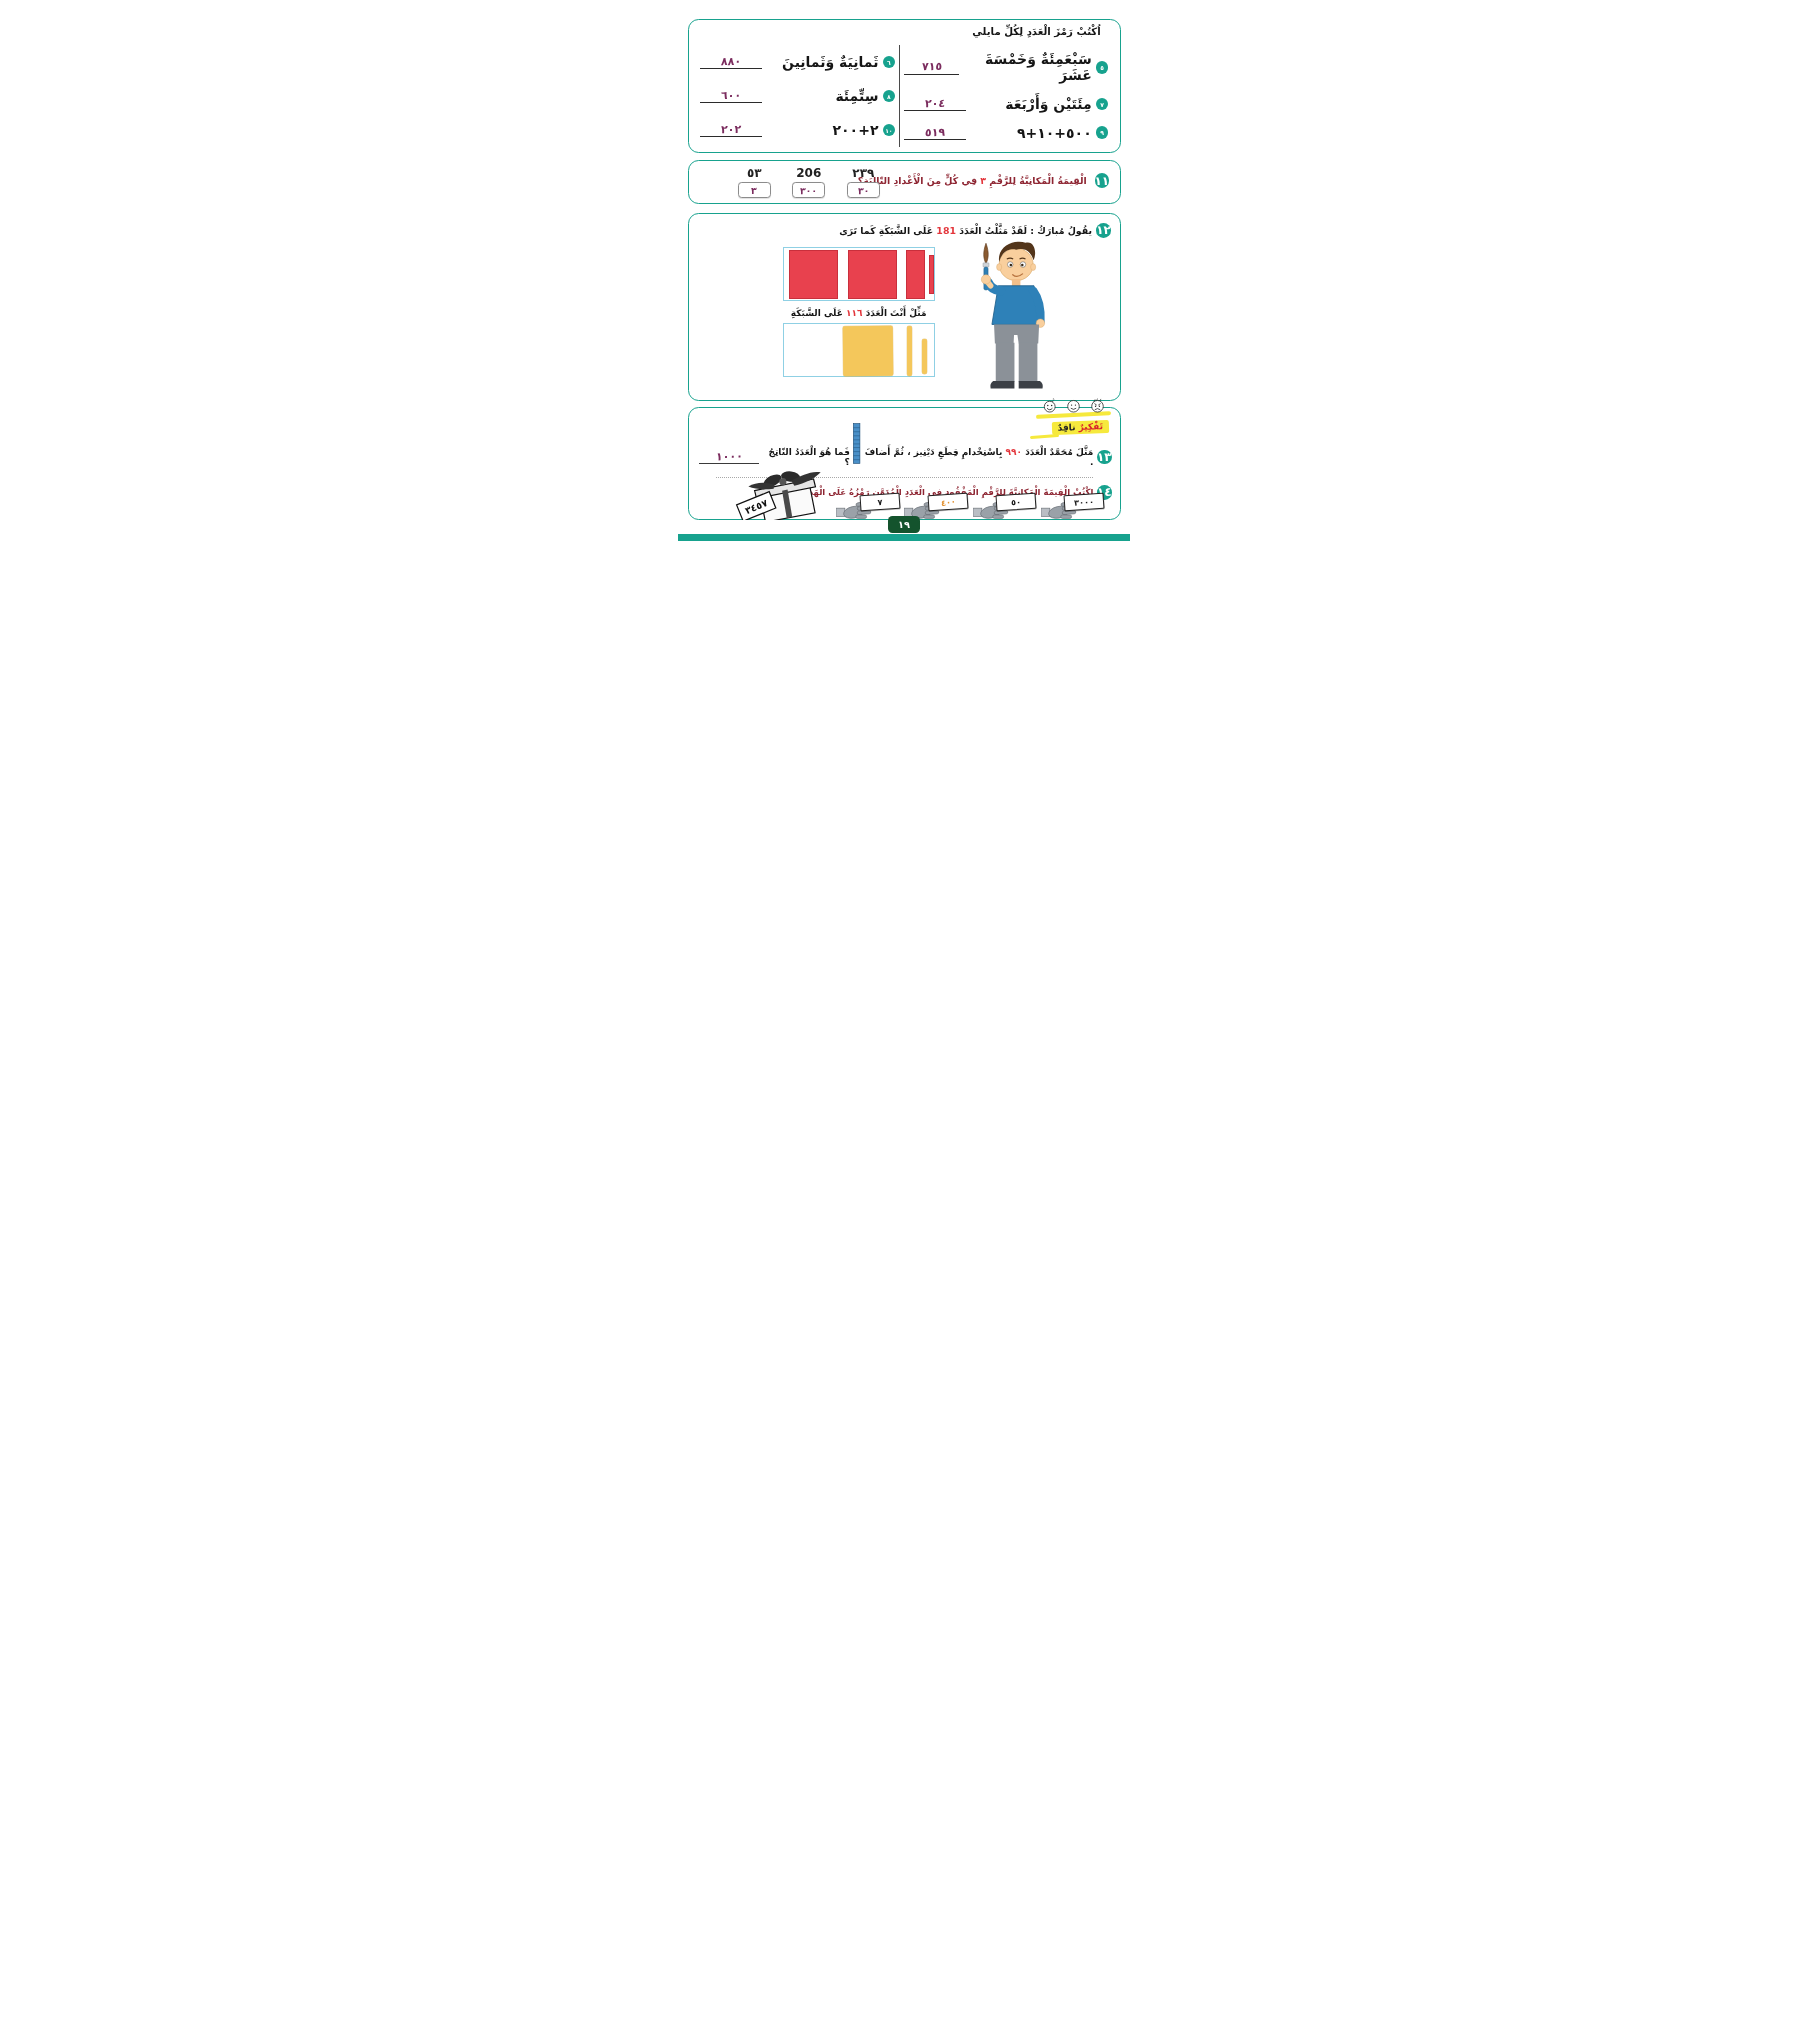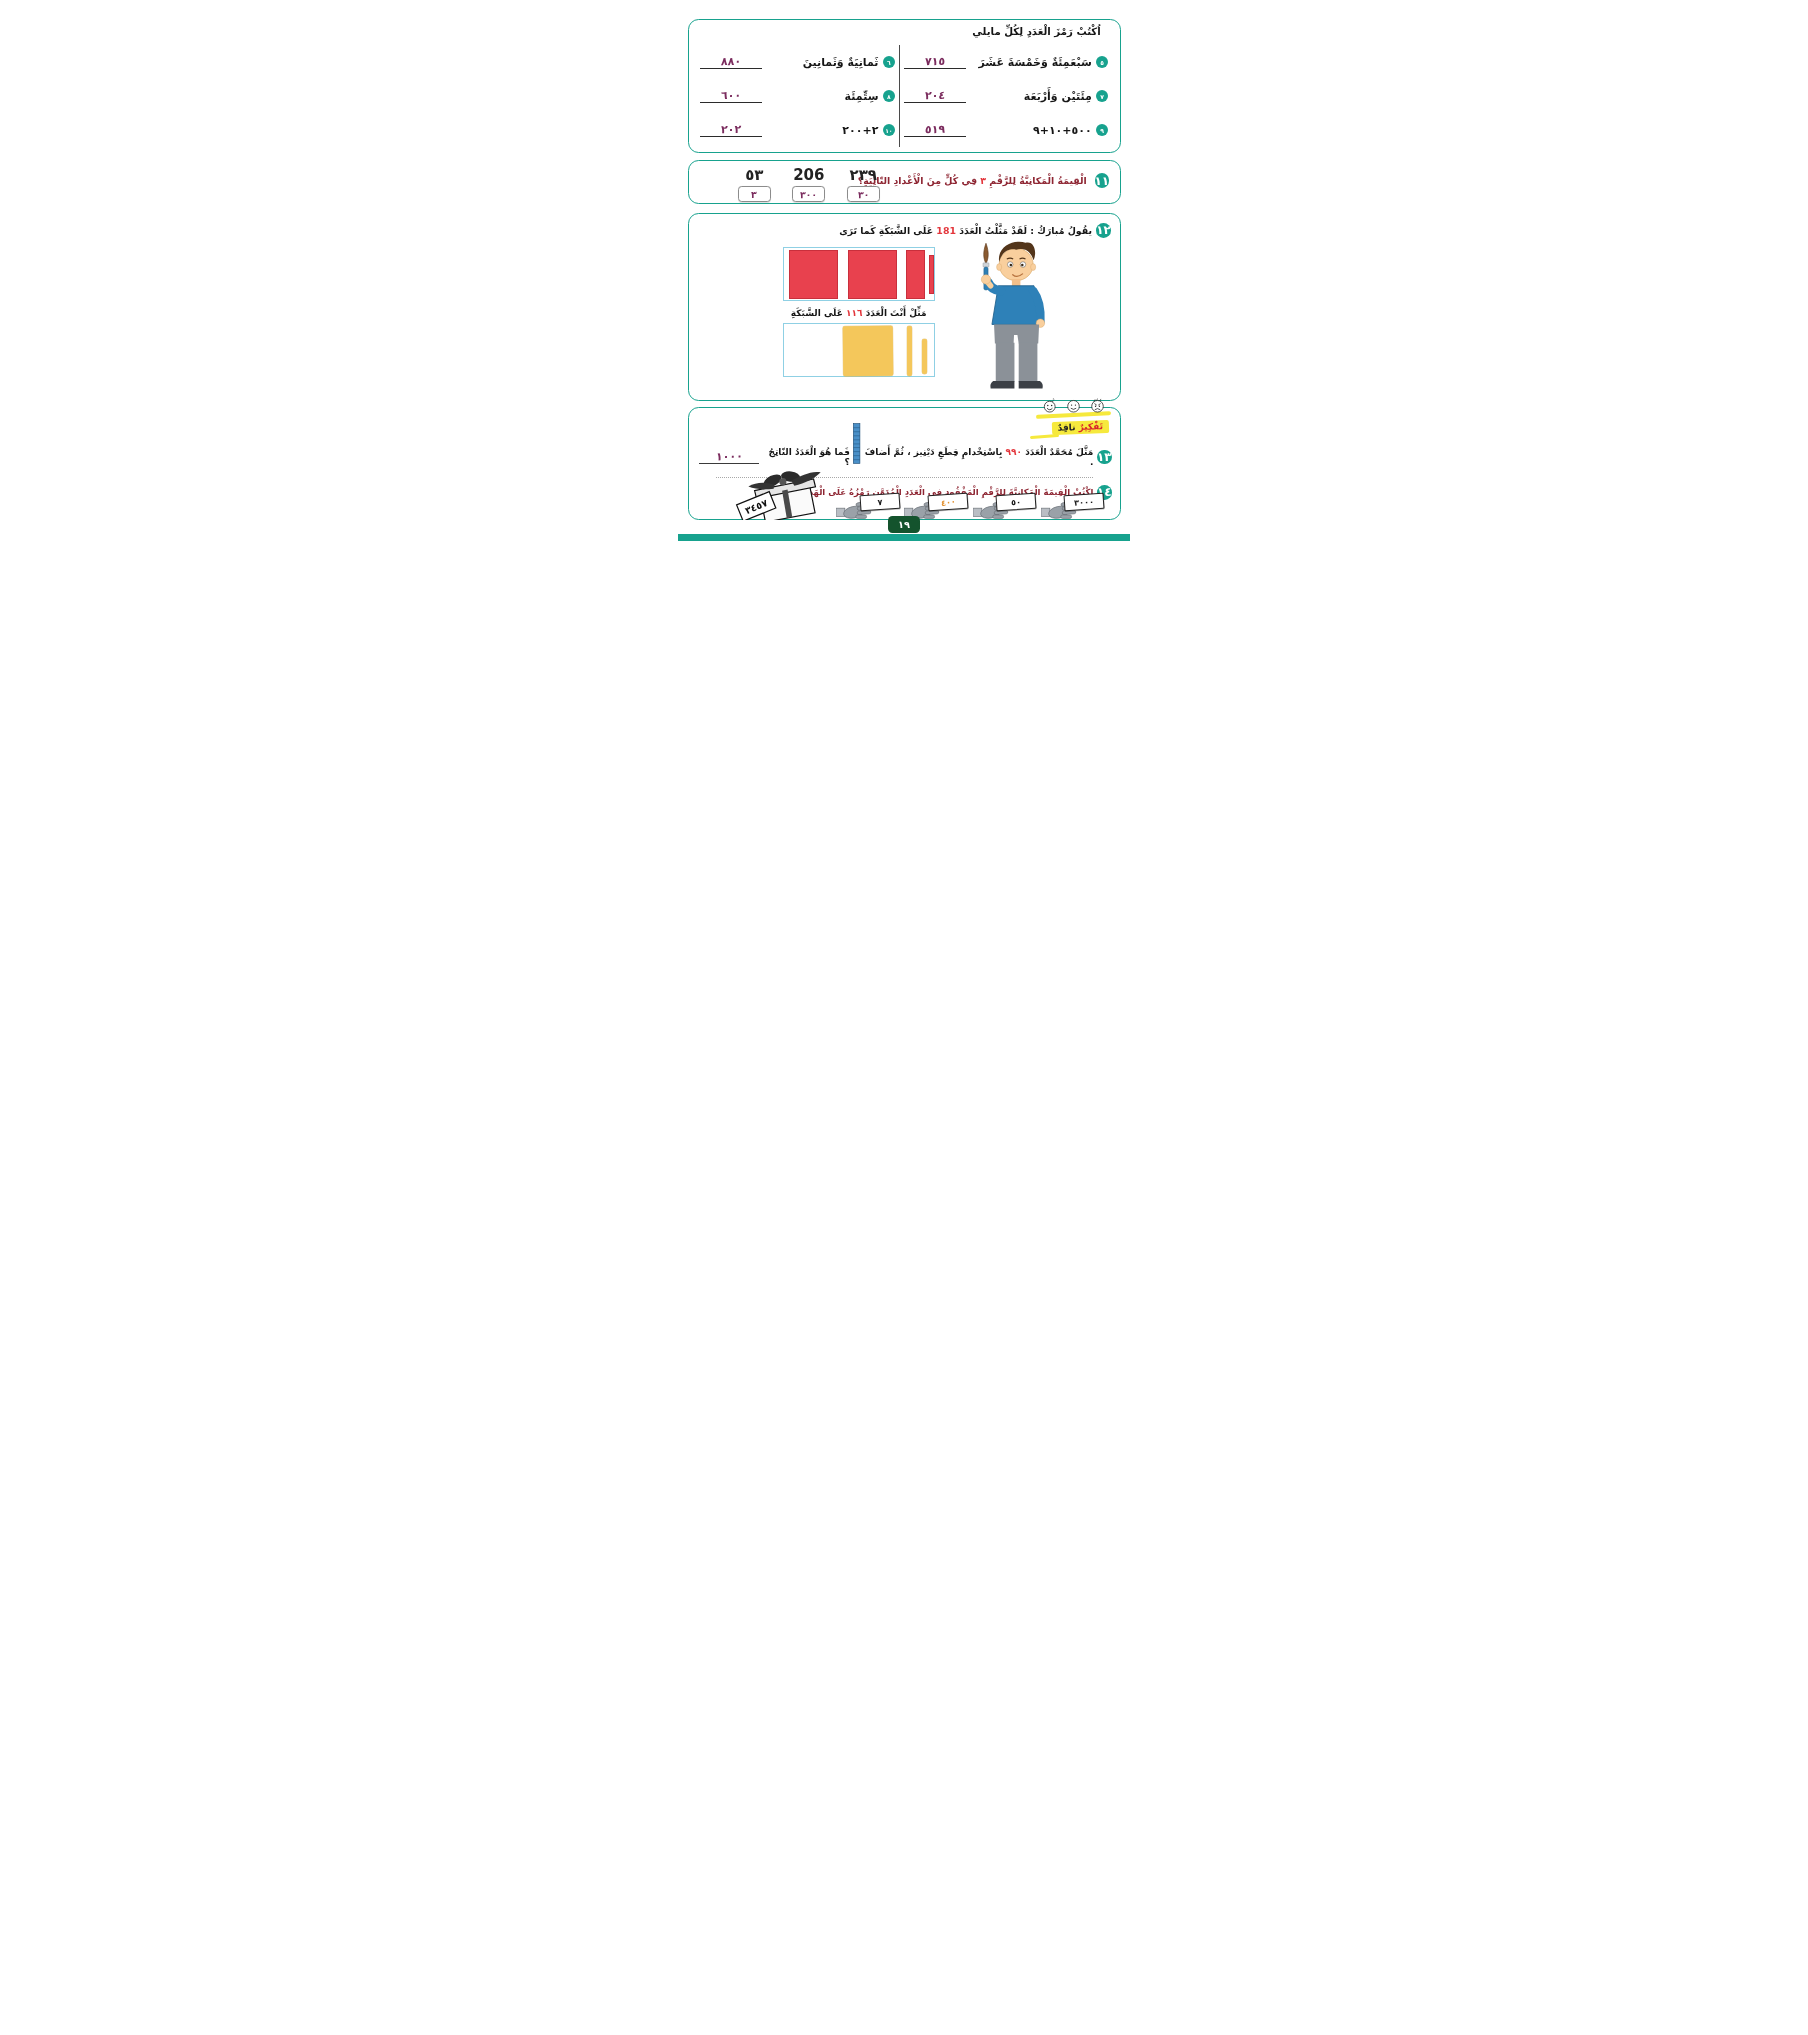--- a/index.html
+++ b/index.html
@@ -21,30 +21,30 @@
   .maroon { color:#8e2532; }
   .hand { display:inline-block; color:#7b2c5e; font-weight:bold; font-size:10.2px;
           transform:rotate(-2deg) skewX(-5deg); letter-spacing:0.8px; }
 
   
   .b1-title { position:absolute; top:5.7px; right:19px; font-size:10.2px; font-weight:bold; color:#151515; }
   .b1-grid  { position:absolute; top:25px; right:7.3px; left:7.3px; bottom:4.9px; display:grid; grid-template-columns:1.05fr 1fr; }
   .b1-col   { display:flex; flex-direction:column; justify-content:space-around; padding:0 4.1px; }
   .b1-col:first-child { border-inline-end:0.8px solid #4a4a4a; }
   .q-row  { display:flex; align-items:center; gap:4.1px; }
-  .q-text { font-size:11px; font-weight:bold; color:#151515; }
+  .q-text { font-size:14px; font-weight:bold; color:#151515; }
   .q-answer { margin-inline-start:auto; width:62px; text-align:center; border-bottom:1.2px solid #2b2b2b; padding-bottom:0.4px; }
   .q-answer .hand { font-size:11px; }
 
   
   .b2-badge { position:absolute; top:12.2px; right:10.6px; }
   .b2-title { position:absolute; top:14px; right:33px; font-size:9.4px; font-weight:bold; }
   .b2-entries { position:absolute; top:4.9px; left:49px; width:142px; display:flex; justify-content:space-between; }
   .b2-entry { display:flex; flex-direction:column; align-items:center; gap:2.4px; }
-  .b2-num { font-size:15px; font-weight:bold; color:#222; }
+  .b2-num { font-size:12px; font-weight:bold; color:#222; }
   .b2-box { width:33px; height:15.5px; border:0.8px solid #8c8c8c; border-radius:3.7px; background:#fff;
             display:flex; align-items:center; justify-content:center; box-shadow:0 0.4px 0.8px rgba(0,0,0,.12); }
   .b2-box .hand { font-size:9.4px; }
 
   
   .b3-title { position:absolute; top:9px; right:9px; display:flex; align-items:center; gap:4.1px;
               font-size:9.4px; font-weight:bold; color:#151515; }
   .grid { position:absolute; background-color:#fff;
           background-image:linear-gradient(to left,#a9dcec 0.4px,transparent 0.4px),
                            linear-gradient(to bottom,#a9dcec 0.4px,transparent 0.4px);

